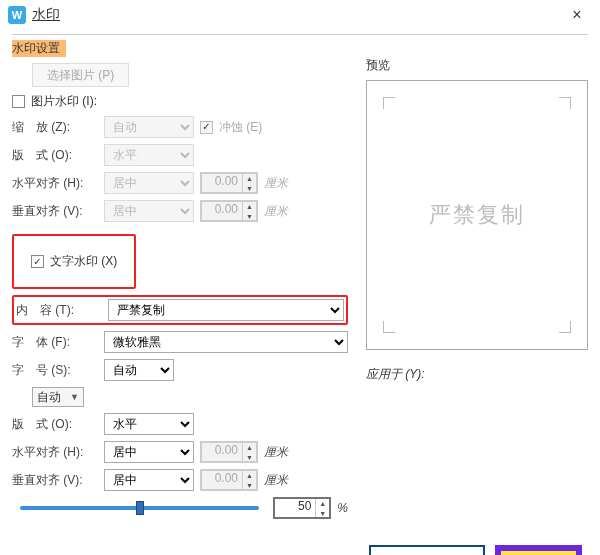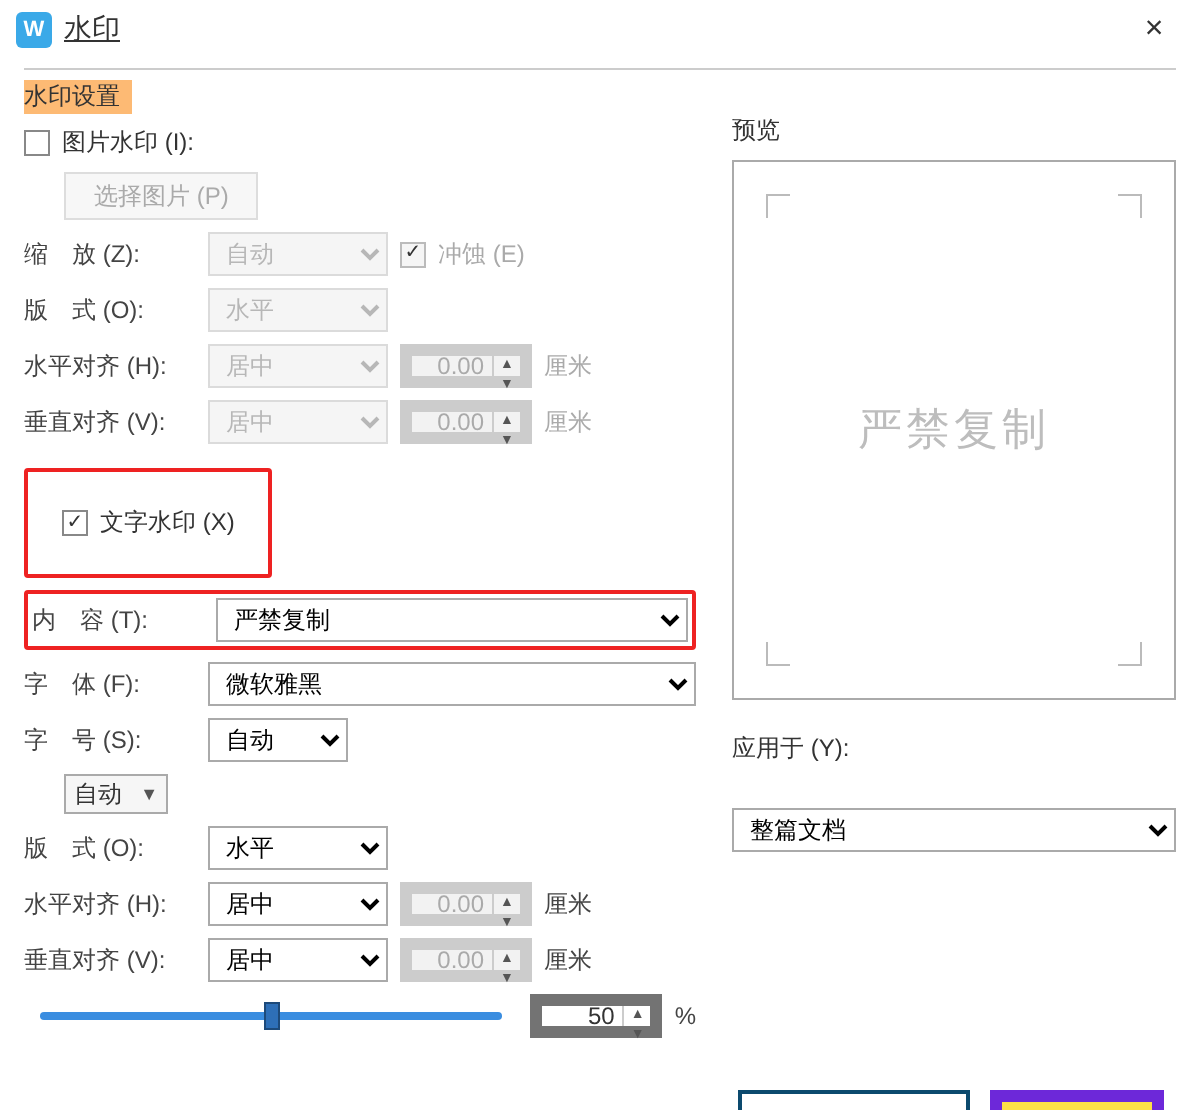--- a/index.html
+++ b/index.html
@@ -89,34 +89,34 @@
   .btn {
     height: 24px;
     padding: 0 14px;
     border: 1px solid #bbb;
     background: #f5f5f5;
     font-size: 12px;
     cursor: pointer;
   }
   .btn-disabled { color:#aaa; border-color:#ddd; background:#f7f7f7; }
   .spin {
-    display:flex; align-items:center;
-    border:6px solid #737373; height:22px; background:#fff;
+    display:flex; 
+    border:2px solid #737373; height:22px; background:#fff;
   }
   .spin .val { width:40px; text-align:right; padding:0 4px; font-size:12px; }
   .spin .arrows {
     width:14px; height:100%; border-left:1px solid #ccc;
     display:flex; flex-direction:column;
   }
   .spin .arrows span {
     flex:1; font-size:7px; text-align:center; line-height:10px; color:#555;
   }
   .spin.disabled { background:#f2f2f2; border-color:#ccc; }
   .spin.disabled .val { color:#aaa; }
-  .unit { color:#444; }
+  .unit { color:#444;font-style:italic; }
   .hl-red {
     border: 2px solid #e22;
     border-radius: 2px;
     padding: 2px 2px;
   }
   .preview-label { margin-bottom:6px; }
   .preview-box {
     border:1px solid #aaa;
     height: 270px;
     background:#fff;
@@ -149,45 +149,45 @@
     left:50%; transform:translateX(-50%);
   }
   .footer {
     display:flex; justify-content:flex-end; gap:10px;
     margin-top:20px; padding-right:6px;
   }
   .footer .hl { border:2px solid #0c4a6e; padding:18px; }
   .btn-primary { background:#fff; border:1px solid #2e6fb7; color:#000; padding:4px 24px; }
   .btn-secondary { background:#fde047; border:6px solid #6d28d9; padding:4px 24px; }
   .applied-row { margin-top:16px; }
-  .applied-label { margin-bottom:21px; display:block; }
+  .applied-label { margin-bottom:7px; display:block;font-style:italic; }
 </style>
 </head>
 <body>
 
 <div class="titlebar">
   <div class="logo">W</div>
   <div class="title">水印</div>
   <div class="close">×</div>
 </div>
 
 <div class="body">
   <div class="fieldset">
     <span class="legend">水印设置</span>
 
     <div class="cols">
       <div class="left">
         
         <div class="row">
+          <span style="width:14px"></span>
+          <button class="btn btn-disabled">选择图片 (P)</button>
+        </div>
+        <div class="row">
           <span class="checkbox"></span>
           <span>图片水印 (I):</span>
-        </div>
-        <div class="row">
-          <span style="width:14px"></span>
-          <button class="btn btn-disabled">选择图片 (P)</button>
         </div>
         <div class="row">
           <span class="label">缩　放 (Z):</span>
           <select class="select disabled-ctrl" style="width:90px" disabled=""><option>自动</option></select>
           <span class="checkbox disabled checked"></span>
           <span style="color:#aaa">冲蚀 (E)</span>
         </div>
         <div class="row">
           <span class="label">版　式 (O):</span>
           <select class="select disabled-ctrl" style="width:90px" disabled=""><option>水平</option></select>
@@ -291,21 +291,20 @@
         <div class="preview-label">预览</div>
         <div class="preview-box">
           <div class="corner tl"></div>
             <div class="corner tr"></div>
           <div class="corner bl"></div>
             <div class="corner br"></div>
           <span class="wmtext">严禁复制</span>
         </div>
         <div class="applied-row">
           <span class="applied-label">应用于 (Y):</span>
-          <select class="select" style="width:100%"><option>整篇文档</option></select>
         </div>
       </div>
     </div>
 
     <div class="footer">
       <span class="hl">
         <button class="btn-primary">确定</button>
       </span>
       <button class="btn-secondary">取消</button>
     </div>

